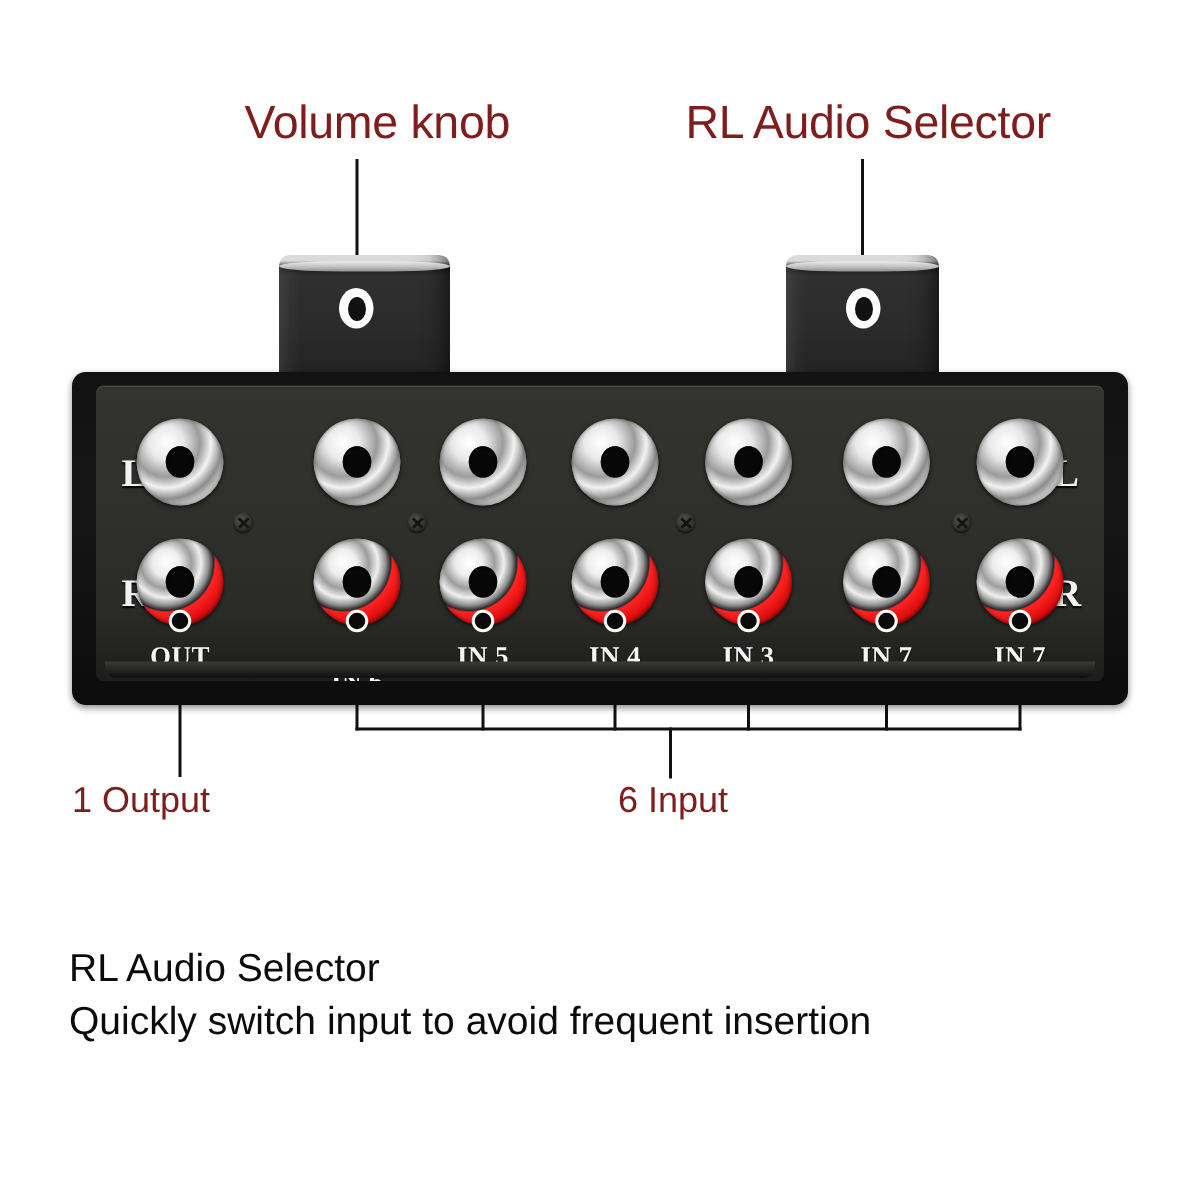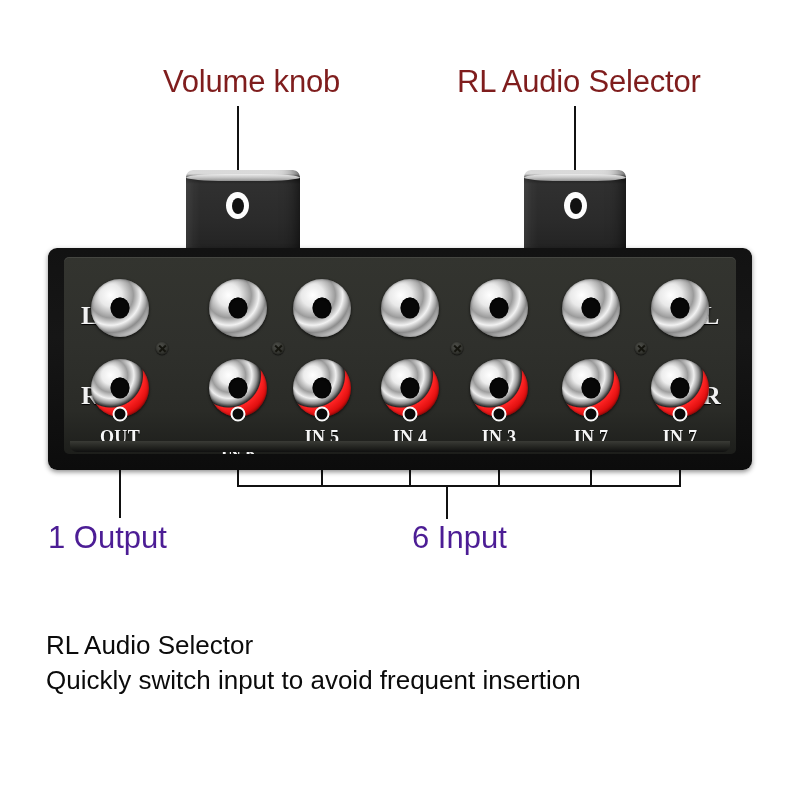--- a/index.html
+++ b/index.html
@@ -171,22 +171,22 @@
   .screw::before { width:9px; height:1.6px; transform:translate(-50%,-50%) rotate(45deg); }
   .screw::after  { width:9px; height:1.6px; transform:translate(-50%,-50%) rotate(-45deg); }
 
   
   .line-h { position:absolute; height:2px; background:#111; }
   .line-v { position:absolute; width:2px; background:#111; }
 
   
   .anno {
     position:absolute;
-    font-size:31px;
-    color:#4c1d95;
+    font-size:24px;
+    color:#7f1d1d;
     white-space:nowrap;
   }
 
   
   #description { position:absolute; left:46px; top:628px; }
   .desc-line {
     font-size:26px;
     line-height:35px;
     color:#0b0b0b;
     white-space:nowrap;

